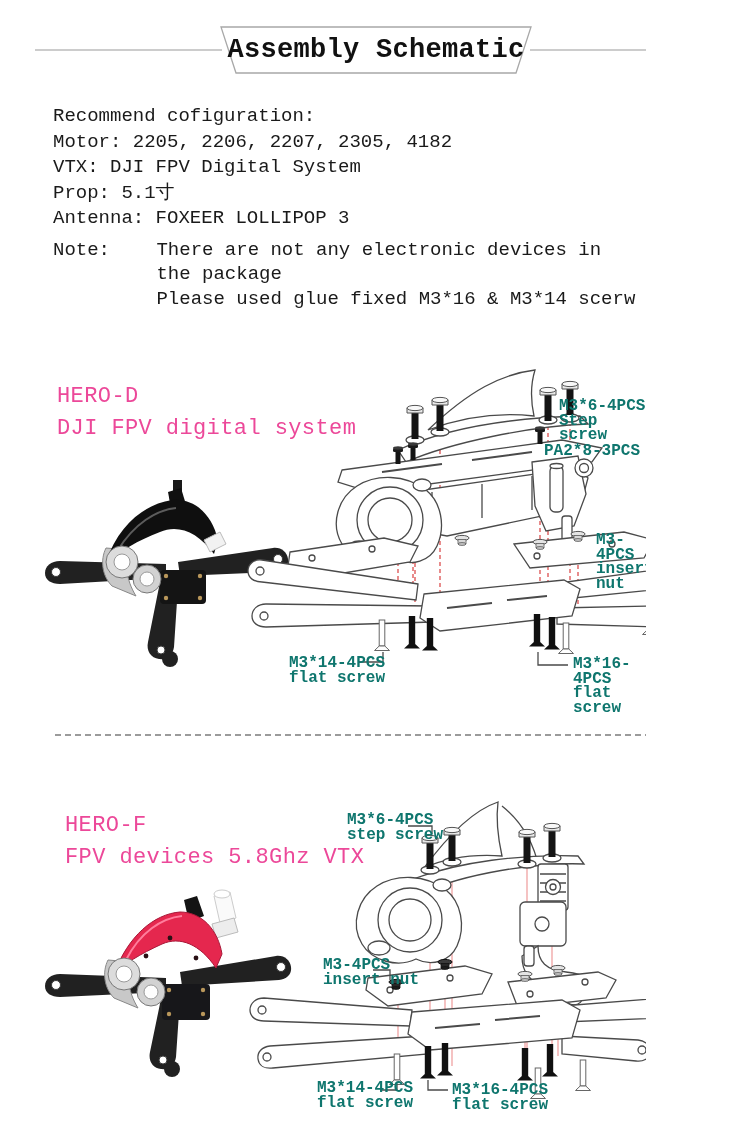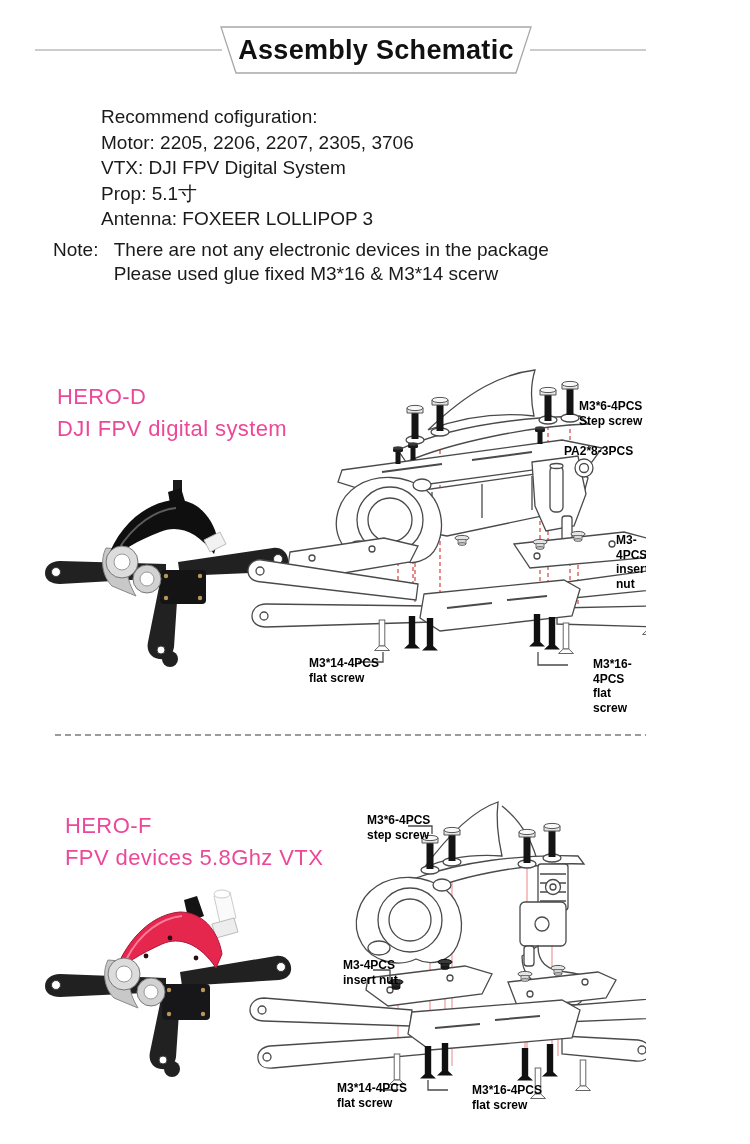--- a/index.html
+++ b/index.html
@@ -1,46 +1,46 @@
 <!DOCTYPE html>
 <html><head>
 <meta charset="utf-8">
 <style>
   html,body{margin:0;padding:0;background:#fff;}
   #canvas{position:relative;width:646px;height:1144px;background:#ffffff;
-          font-family:Liberation Sans, sans-serif;color:#1a1a1a;overflow:hidden;}
+          font-family:Liberation Mono, monospace;color:#1a1a1a;overflow:hidden;}
   .abs{position:absolute;}
   .title{position:absolute;text-align:center;font-size:27px;font-weight:600;
          letter-spacing:.3px;color:#111;}
   .config{position:absolute;font-size:19px;line-height:25.5px;color:#1a1a1a;}
-  .cline{white-space:pre;margin-left:48px;}
-  .note{margin-top:6px;display:flex;line-height:24.5px;}
+  .cline{white-space:pre;}
+  .note{margin-top:6px;display:flex;line-height:24.5px;gap:25px;}
   .nlabel{white-space:pre;padding-right:10px;}
   .nlines span{display:block;}
   .h1,.h2{position:absolute;font-size:22px;color:#ec4899;letter-spacing:.4px;}
-  .lbl{position:absolute;font-size:12px;font-weight:600;color:#000000;
-       line-height:14.5px;white-space:pre-line;margin-left:20px;}
+  .lbl{position:absolute;font-size:16px;font-weight:600;color:#0f766e;
+       line-height:14.5px;white-space:pre-line;}
   .divider{position:absolute;border-top:2px dashed #9b9b9b;height:0;}
   svg{position:absolute;overflow:visible;}
 </style>
 </head>
 <body>
 
 <div id="canvas">
 
   <svg class="abs" style="left:0;top:0" width="750" height="92">
     <line x1="35" y1="50" x2="222" y2="50" stroke="#9a9a9a" stroke-width="1.2"></line>
     <line x1="530" y1="50" x2="716" y2="50" stroke="#9a9a9a" stroke-width="1.2"></line>
     <polygon points="221,27 531,27 516,73 236,73" fill="#ffffff" stroke="#a8a8a8" stroke-width="1.3"></polygon>
   </svg>
   <div class="title" style="left:221px;top:35px;width:310px">Assembly Schematic</div>
 
   <div class="config" style="left:53px;top:104px">
     <div class="cline">Recommend cofiguration: </div>
-    <div class="cline">Motor: 2205, 2206, 2207, 2305, 3706</div>
+    <div class="cline">Motor: 2205, 2206, 2207, 2305, 4182</div>
     <div class="cline">VTX: DJI FPV Digital System</div>
     <div class="cline">Prop: 5.1寸</div>
     <div class="cline">Antenna: FOXEER LOLLIPOP 3</div>
     <div class="note">
       <span class="nlabel">Note: </span>
       <span class="nlines">
         <span>There are not any electronic devices in the package</span>
         <span>Please used glue fixed M3*16 &amp; M3*14 scerw</span>
       </span>
     </div>

